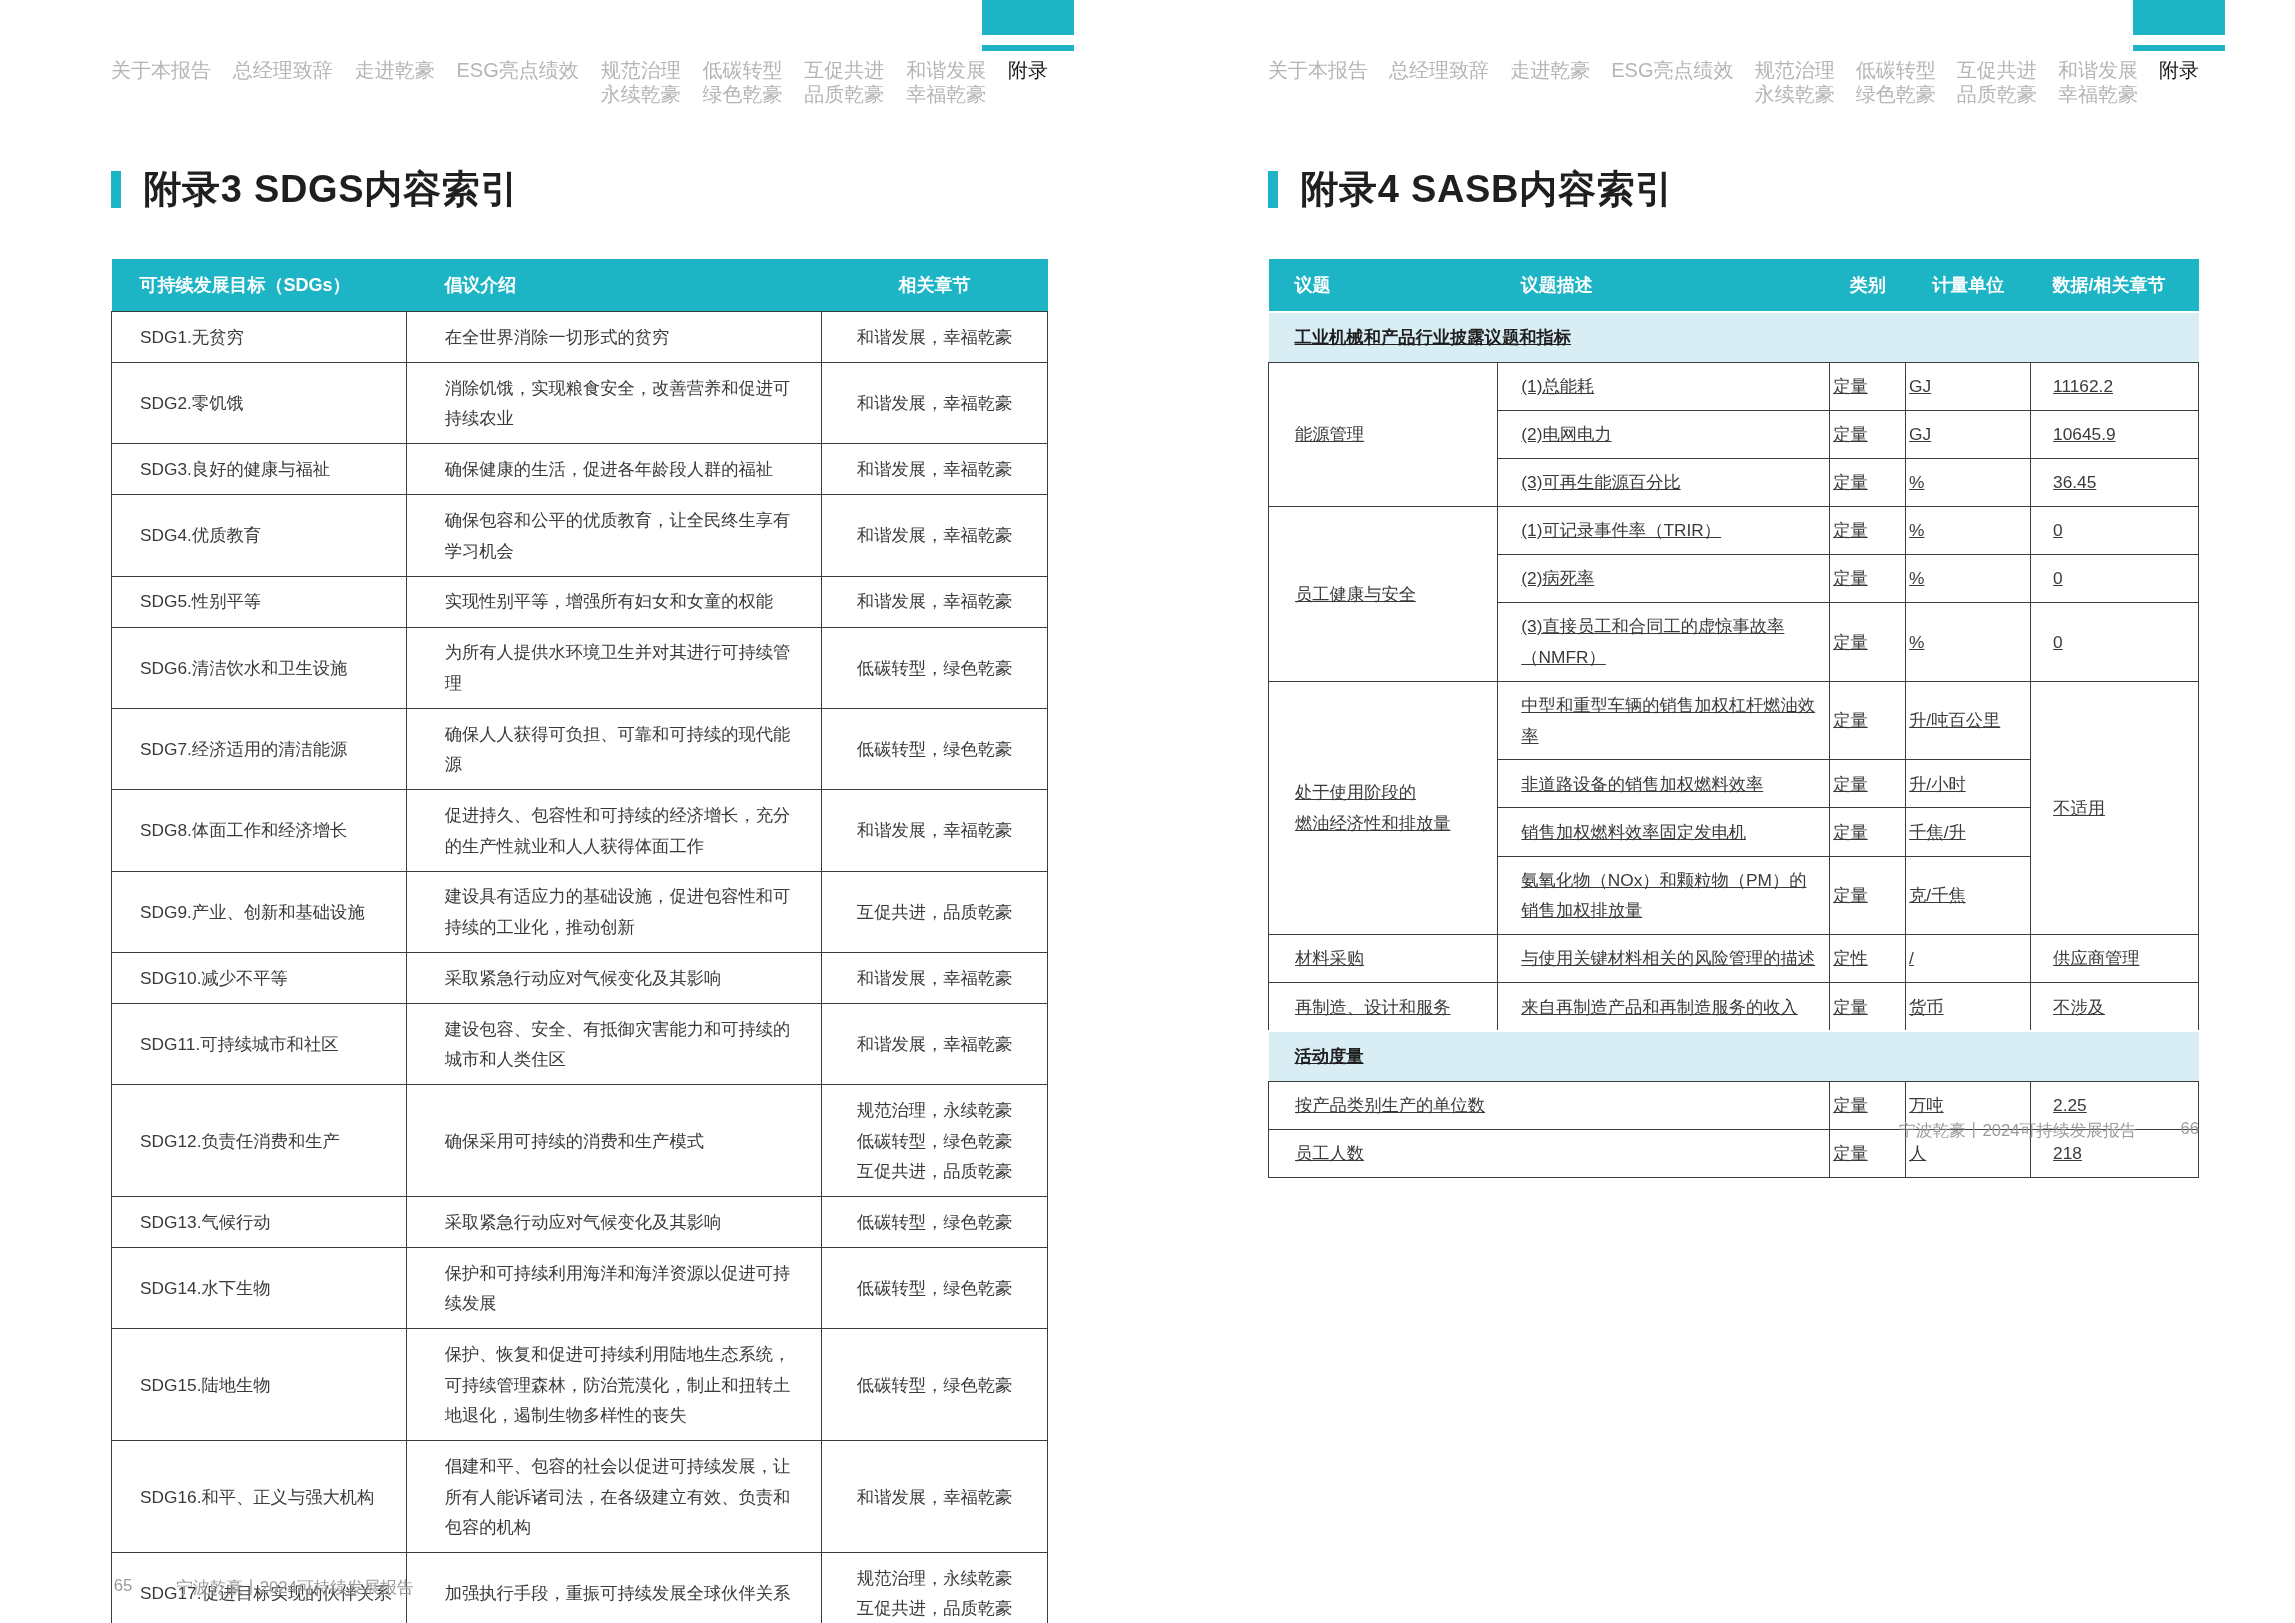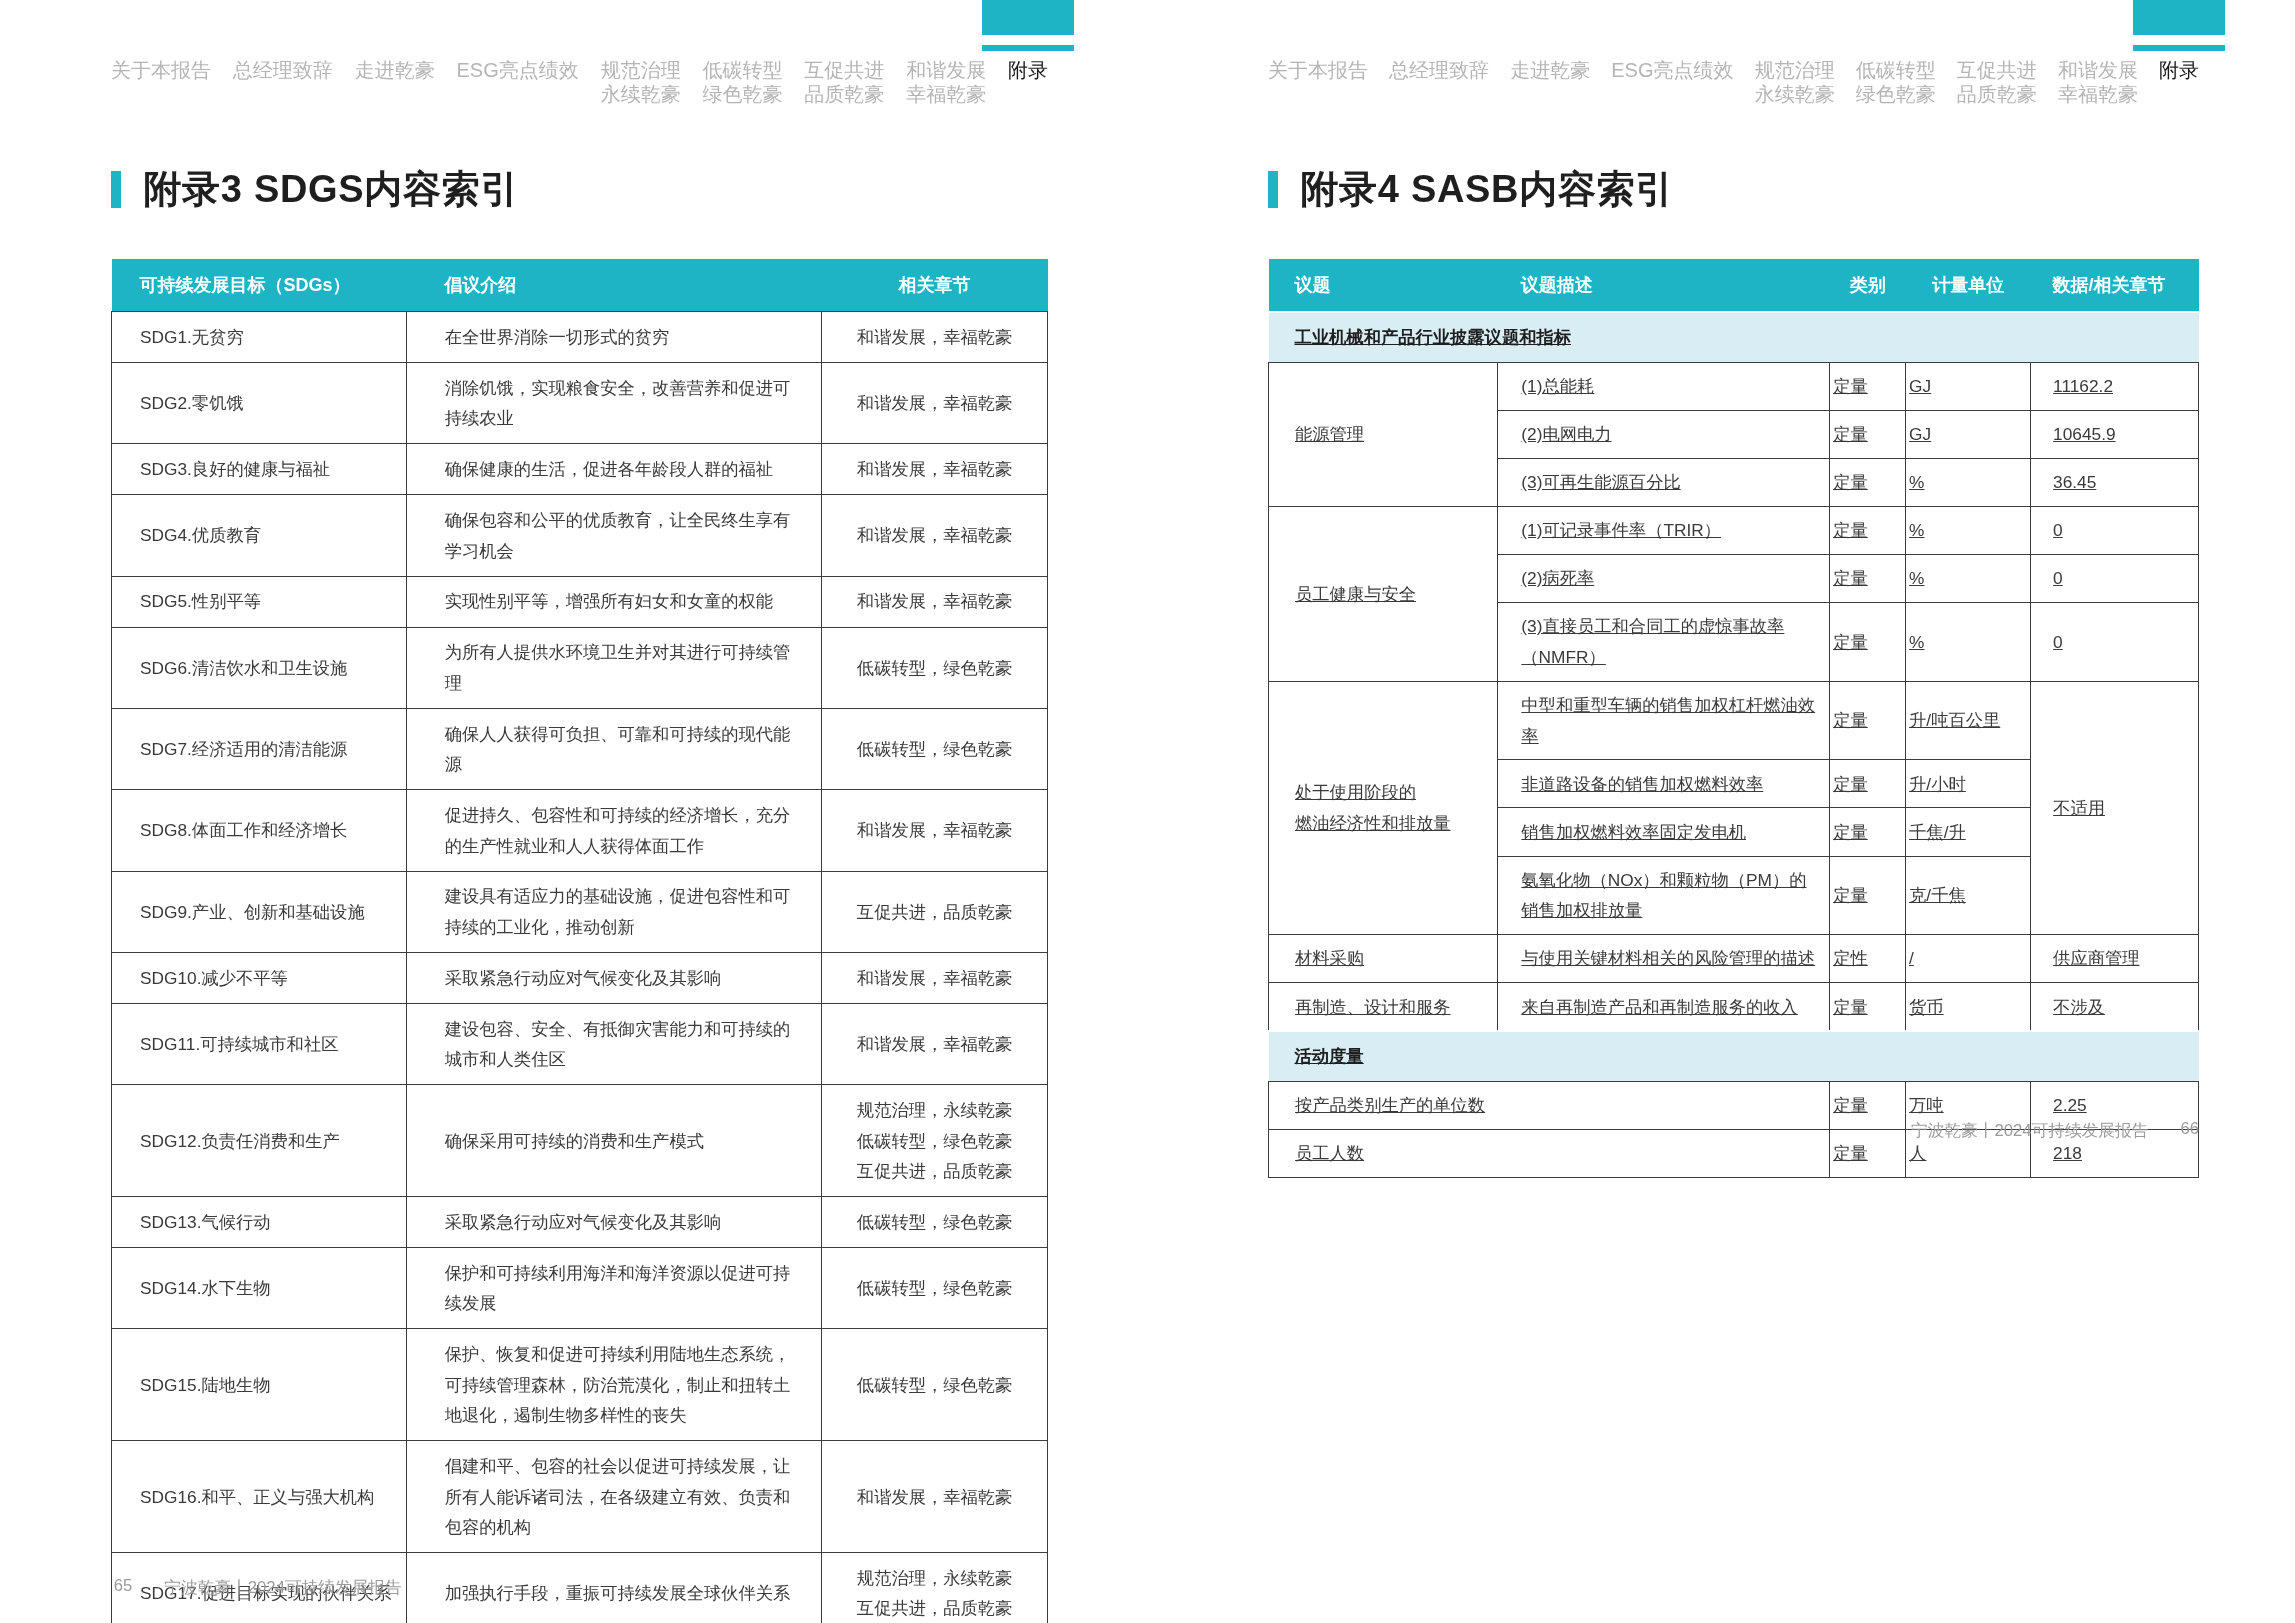--- a/index.html
+++ b/index.html
@@ -48,21 +48,21 @@
   .sasb .h5c{padding-left:22px;}
   .sasb td{font-size:17.3px;text-decoration:underline;}
   .sasb .t1{padding:8.3px 9.7px 8.3px 26px;white-space:pre-line;}
   .sasb .t2{padding:8.3px 7px 8.3px 23.6px;margin-left:17px;}
   .sasb .cc{padding:8.3px 2.8px;}
   .sasb .dd{padding:8.3px 7px 8.3px 22px;}
   .sasb .section td{background:#d9edf4;color:#1f1f1f;font-weight:bold;
         border:none;border-top:2.8px solid #ffffff;padding:9px 0 9px 26px;}
 
   
-  .footer{position:absolute;bottom:36px;font-size:16.7px;color:#9b9b9b;display:flex;gap:32px;}
+  .footer{position:absolute;bottom:36px;font-size:16.7px;color:#9b9b9b;display:flex;gap:44px;}
   #pageL .footer{left:2.8px;}
   #pageR .footer{right:0px;}
 </style>
 </head>
 <body>
 
 <div class="page" id="pageL">
 
   <div class="nav">
     <div class="nav-item">

